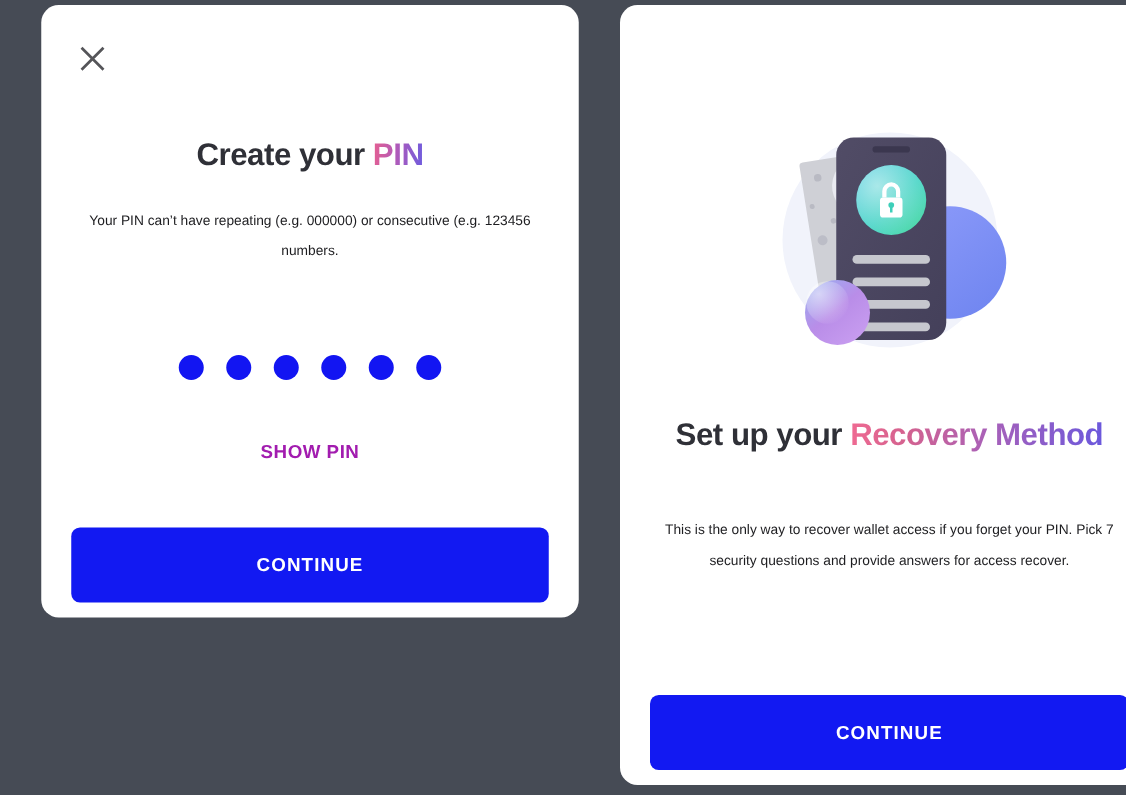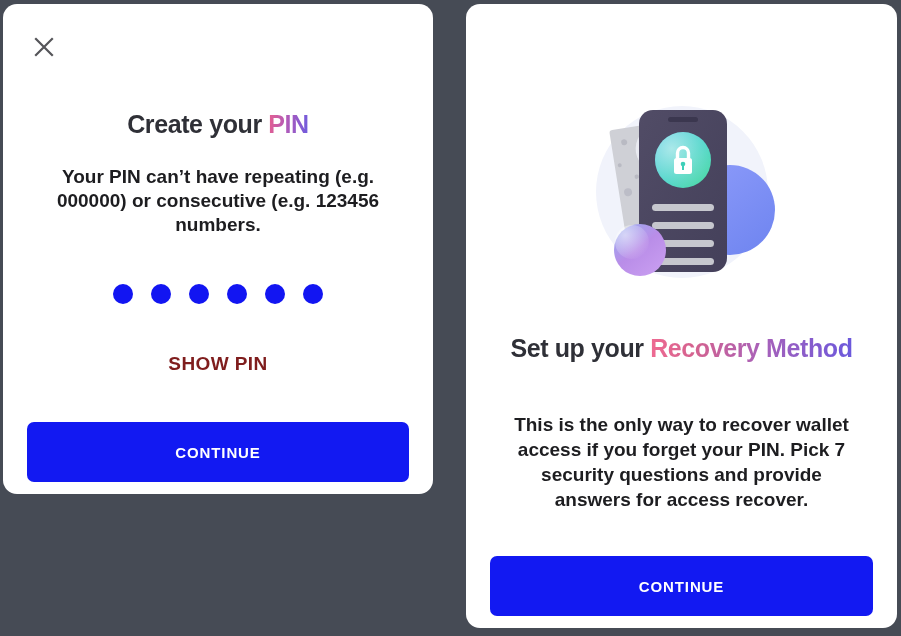--- a/index.html
+++ b/index.html
@@ -14,20 +14,21 @@
     background: #464b55;
     font-family: "Liberation Sans", sans-serif;
     position: relative;
   }
 
   
   .card {
     position: absolute;
     background: #ffffff;
     border-radius: 14px;
+    margin-left: 30px;
   }
 
   #card-pin {
     left: 3px;
     top: 4px;
     width: 430px;
     height: 490px;
   }
 
   #card-recovery {
@@ -99,23 +100,22 @@
     background-clip: text;
     -webkit-text-fill-color: transparent;
     color: transparent;
   }
 
   
   .body-copy {
     position: absolute;
     text-align: center;
     color: #1d1d20;
-    font-size: 19px;
+    font-size: 11px;
     line-height: 24px;
-    font-weight: bold;
   }
 
   #pin-desc {
     top: 161px;
     left: 34px;
     right: 34px;
   }
 
   #recovery-desc {
     top: 408px;
@@ -143,22 +143,22 @@
     cursor: pointer;
   }
 
   
   #show-pin-link {
     position: absolute;
     top: 349px;
     left: 0;
     right: 0;
     text-align: center;
-    color: #7f1d1d;
-    font-size: 19px;
+    color: #a21caf;
+    font-size: 15px;
     font-weight: bold;
     letter-spacing: 0.4px;
     cursor: pointer;
     text-decoration: none;
     display: block;
   }
 
   
   .btn-primary {
     position: absolute;

